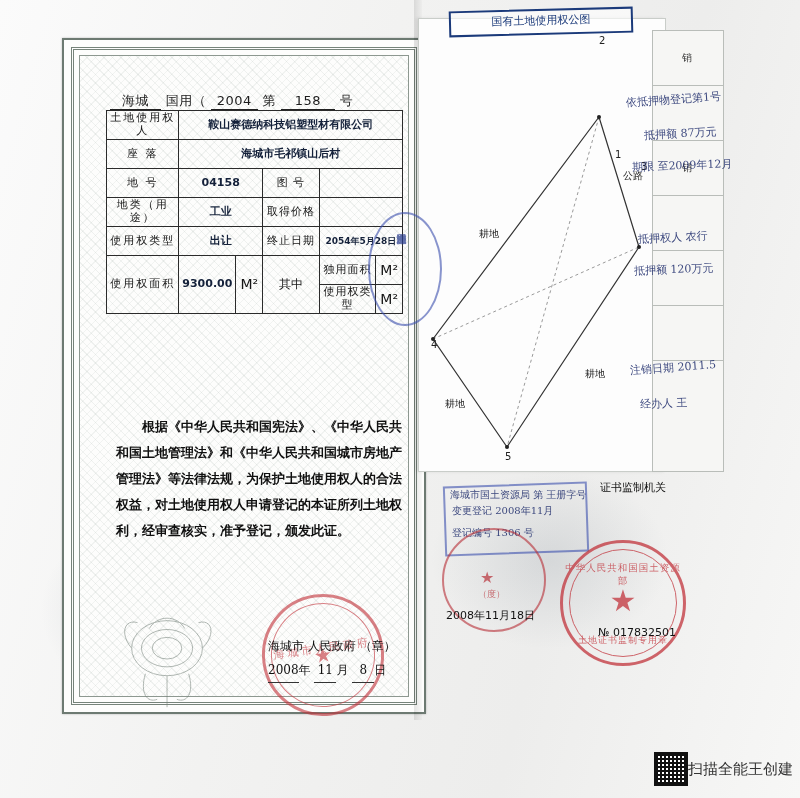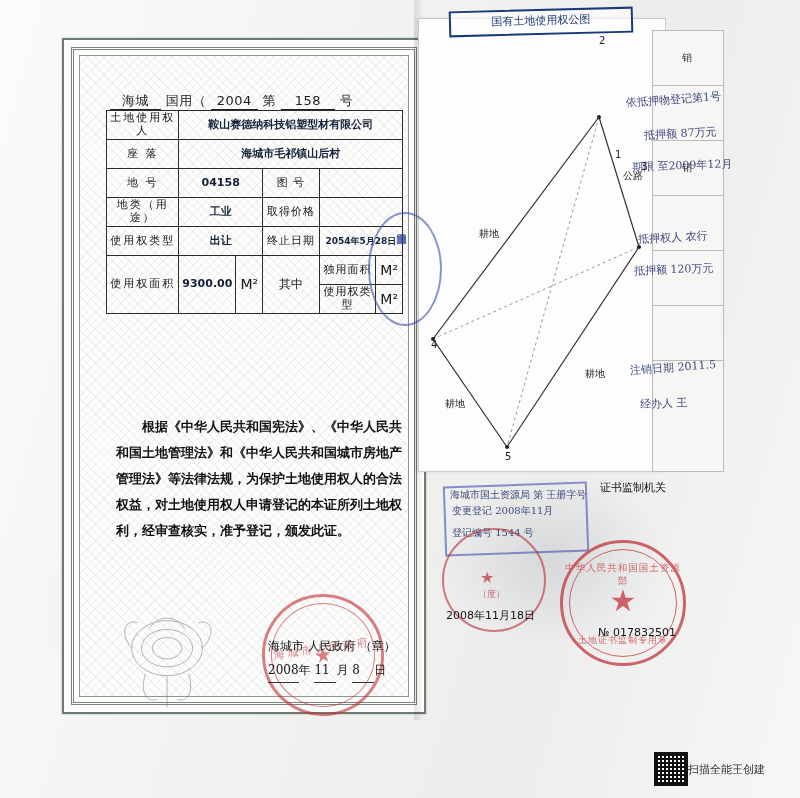--- a/index.html
+++ b/index.html
@@ -103,21 +103,21 @@
 
   
   .sig {
     position: absolute;
     left: 188px; top: 578px;
     font-size: 12px;
     color: #111;
     line-height: 24px;
     font-family: "DejaVu Serif", "Liberation Serif", serif;
   }
-  .sig .blank { display:inline-block; border-bottom:1px solid #333; min-width: 22px; }
+  .sig .blank { display:inline-block; border-bottom:1px solid #333; min-width: 22px; text-align:center;}
 
   
   .seal-gov {
     position: absolute;
     left: 182px; top: 538px;
     width: 116px; height: 116px;
     border: 3px solid #c2343c;
     border-radius: 50%;
     opacity: .62;
     transform: rotate(-8deg);
@@ -248,21 +248,21 @@
   
   .fold {
     position:absolute; left: 414px; top: 0; width: 8px; height: 720px;
     background: linear-gradient(to right, rgba(0,0,0,.10), rgba(0,0,0,.02));
   }
 
   
   .footer {
     position:absolute; left: 654px; top: 752px;
     display:flex; align-items:center; 
-    font-size: 11px; color:#333;
+    font-size: 15px; color:#333;
   }
   .qr {
     width: 34px; height: 34px;
     background-image:
       repeating-linear-gradient(0deg,#111 0 2px,transparent 2px 4px),
       repeating-linear-gradient(90deg,#111 0 2px,transparent 2px 4px);
     background-color:#fff;
     border: 2px solid #111;
     box-sizing: border-box;
   }
@@ -427,21 +427,21 @@
     <div class="scribble" style="left:90px;top:330px;transform:rotate(-4deg);">注销日期 2011.5</div>
     <div class="scribble" style="left:100px;top:366px;transform:rotate(-2deg);">经办人 王</div>
   </div>
 
   <div class="seal-oval" style="left:368px;top:212px;width:70px;height:110px;"></div>
   <div class="v-stamp" style="left:394px;top:226px;">海城市国土资源局</div>
 
   <div class="seal-sq" style="left:444px;top:484px;width:140px;height:66px;transform:rotate(-2deg);"></div>
   <div class="scribble" style="left:450px;top:488px;font-size:10px;">海城市国土资源局 第 王册字号</div>
   <div class="scribble" style="left:452px;top:504px;font-size:10px;">变更登记 2008年11月</div>
-  <div class="scribble" style="left:452px;top:526px;font-size:10px;">登记编号 1544 号</div>
+  <div class="scribble" style="left:452px;top:526px;font-size:10px;">登记编号 1306 号</div>
 
   <div class="seal-red-round" style="left:442px;top:528px;width:100px;height:100px;"></div>
   <div style="position:absolute;left:480px;top:568px;color:#b8323a;font-size:16px;opacity:.7;">★</div>
   <div style="position:absolute;left:478px;top:588px;color:#b8323a;font-size:9px;opacity:.7;">（度）</div>
 
   <div class="issuer">证书监制机关</div>
 
   <div class="big-red-seal">
     <div class="rim"></div>
     <div class="arc">中华人民共和国国土资源部</div>

